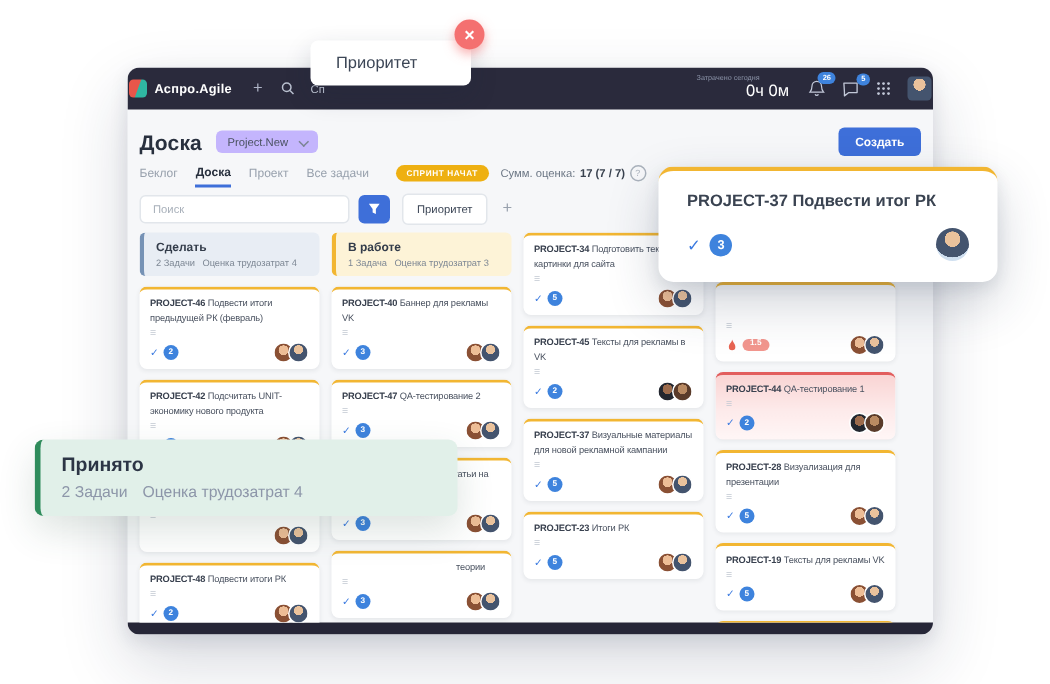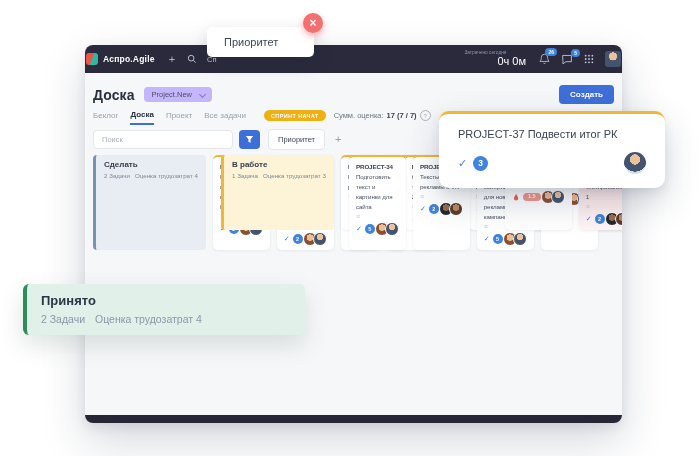--- a/index.html
+++ b/index.html
@@ -48,21 +48,21 @@
   
   .filter-row{display:flex;align-items:center;margin-top:5px;height:19px;gap:6px;}
   .search-input{width:122px;height:17px;border:1px solid #e2e6eb;border-radius:4px;background:#fff;font-size:7.5px;padding:0 8px;color:#3c4656;outline:none;font-family:inherit;}
   .search-input::placeholder{color:#a8b0ba;}
   .funnel-btn{width:21px;height:19px;background:#3e6fd9;border:none;border-radius:4px;display:flex;align-items:center;justify-content:center;cursor:pointer;}
   .chip{height:19px;background:#fff;border:1px solid #e2e6eb;border-radius:4px;font-size:7.5px;color:#3c4656;display:flex;align-items:center;padding:0 9px;cursor:pointer;margin-left:2px;}
   .add-col{font-size:11px;color:#98a1ad;margin-left:4px;cursor:pointer;line-height:19px;}
 
   
   .board{margin-top:6px;display:grid;grid-template-columns:repeat(4,120px);gap:8px;align-items:start;}
-  .col{display:flex;flex-direction:row;gap:7px;}
+  .col{display:flex;flex-direction:column;gap:7px;}
   .col-header{border-radius:4px;padding:5px 8px 5px 8px;min-height:16px;}
   .col-header.ghost{visibility:hidden;}
   .col-name{font-size:8px;font-weight:700;color:#333c4a;}
   .col-meta{display:flex;gap:5px;font-size:6.2px;color:#7d8794;margin-top:2.5px;white-space:nowrap;overflow:hidden;}
   .ch-todo{background:#e8edf4;border-left:3px solid #7692b5;}
   .ch-prog{background:#fdf3d7;border-left:3px solid #f2b632;}
   .ch-done{background:#ebe7f6;border-left:3px solid #9b7fd4;}
 
   .card{background:#fff;border-radius:5px;border-top:2px solid #f2b632;box-shadow:0 1px 3px rgba(40,50,70,.08);padding:5px 7px;cursor:pointer;}
   .card.alert{border-top-color:#e25d5d;background:linear-gradient(180deg,#f9d4d3 0%,#fdeaea 55%,#fff6f6 100%);}
@@ -88,28 +88,28 @@
   .p3{background:radial-gradient(circle at 50% 38%,#9c6b4c 0 34%,#23272f 35% 100%);}
   .p4{background:radial-gradient(circle at 50% 38%,#b98a62 0 34%,#5a3b2a 35% 100%);}
 
   
   .tooltip{position:absolute;left:207px;top:27px;width:90px;height:30px;background:#fff;border-radius:5px;
     box-shadow:0 7px 18px rgba(30,40,60,.18);display:flex;align-items:center;padding-left:17px;font-size:11px;color:#3c4656;z-index:40;}
   .tooltip-close{position:absolute;right:-9px;top:-14px;width:20px;height:20px;border-radius:50%;background:#f47070;
     box-shadow:0 3px 7px rgba(244,112,112,.55);display:flex;align-items:center;justify-content:center;color:#fff;font-size:12px;font-weight:700;cursor:pointer;line-height:1;}
   .tooltip-close::before{content:"×";}
 
-  .accepted{position:absolute;left:23px;top:284px;width:264px;height:42px;background:#e1f0e9;border-left:4px solid #2f8c5c;border-radius:6px;
+  .accepted{position:absolute;left:23px;top:293px;width:264px;height:42px;background:#e1f0e9;border-left:4px solid #2f8c5c;border-radius:6px;
     box-shadow:0 10px 24px rgba(50,90,70,.16);padding:9px 0 0 14px;z-index:50;}
   .accepted-title{font-size:13px;font-weight:700;color:#2c3545;}
   .accepted-meta{display:flex;gap:10px;margin-top:5px;font-size:10.5px;color:#8d96a9;}
 
   .float-task{position:absolute;left:439px;top:111px;width:188px;height:48px;background:#fff;border-radius:10px;border-top:3px solid #f2b632;
     box-shadow:0 14px 34px rgba(40,55,80,.22), 0 4px 10px rgba(40,55,80,.10);padding:14px 19px 12px;z-index:45;}
-  .float-title{font-size:11px;color:#3a4351;font-weight:400;}
+  .float-title{font-size:11px;color:#3a4351;font-weight:700;}
   .float-foot{display:flex;align-items:center;margin-top:12px;}
   .float-chk{color:#3b7ae0;font-size:11px;font-weight:700;}
   .float-chk::before{content:"✓";}
   .float-bdg{width:15px;height:15px;border-radius:50%;background:#3e83dd;color:#fff;font-size:8.5px;font-weight:600;display:inline-flex;align-items:center;justify-content:center;margin-left:6px;}
   .float-av{margin-left:auto;width:22px;height:22px;border-radius:50%;background:radial-gradient(circle at 50% 34%,#eac29c 0 28%,#44546e 29% 66%,#cfdff0 67% 100%);}
 </style>
 </head>
 <body>
 
 <div class="stage">

